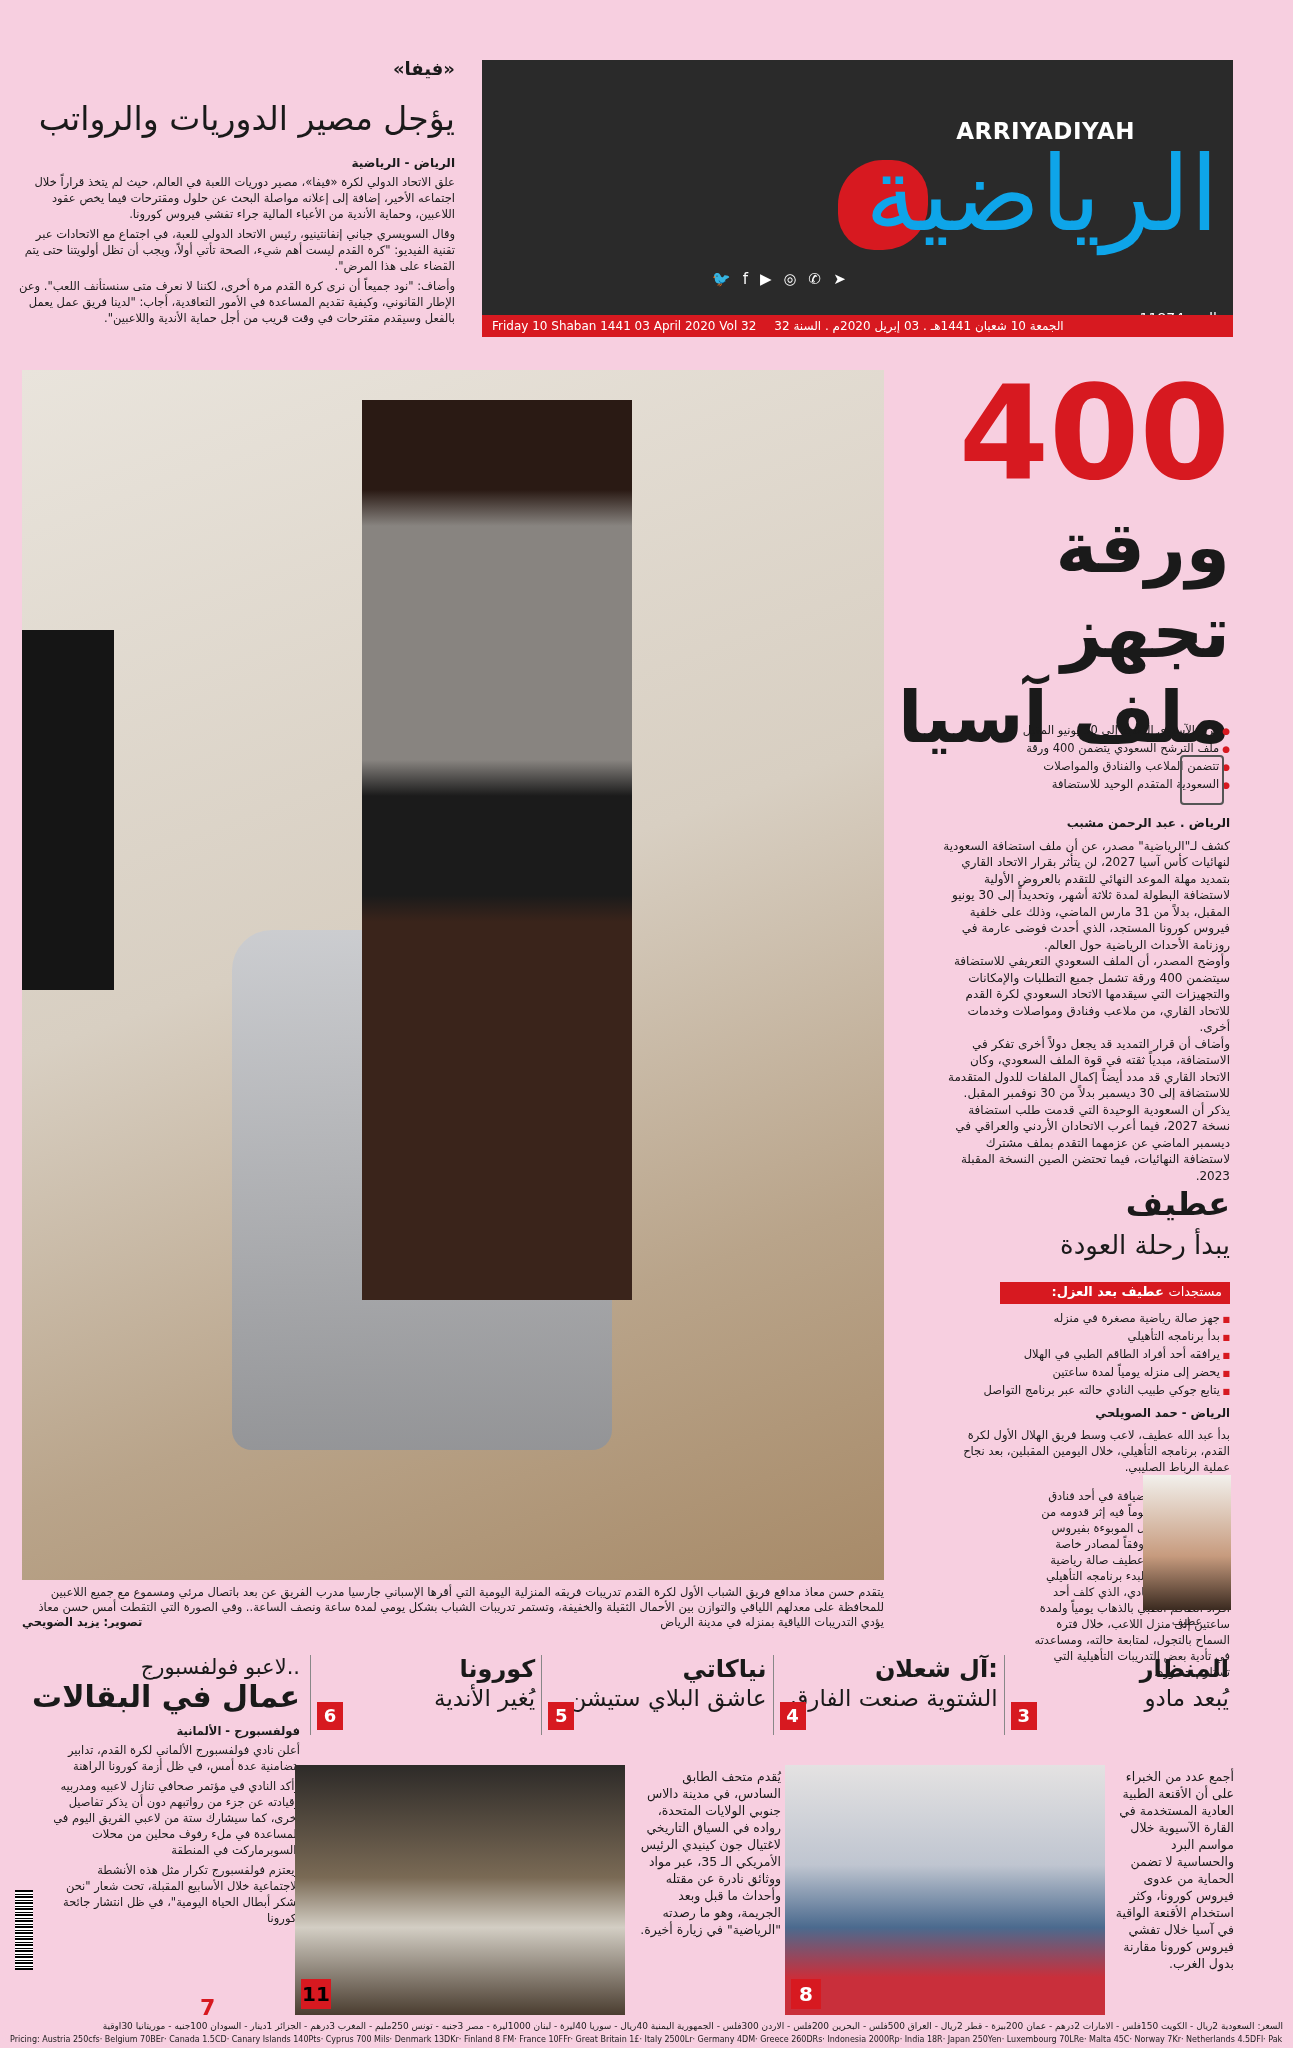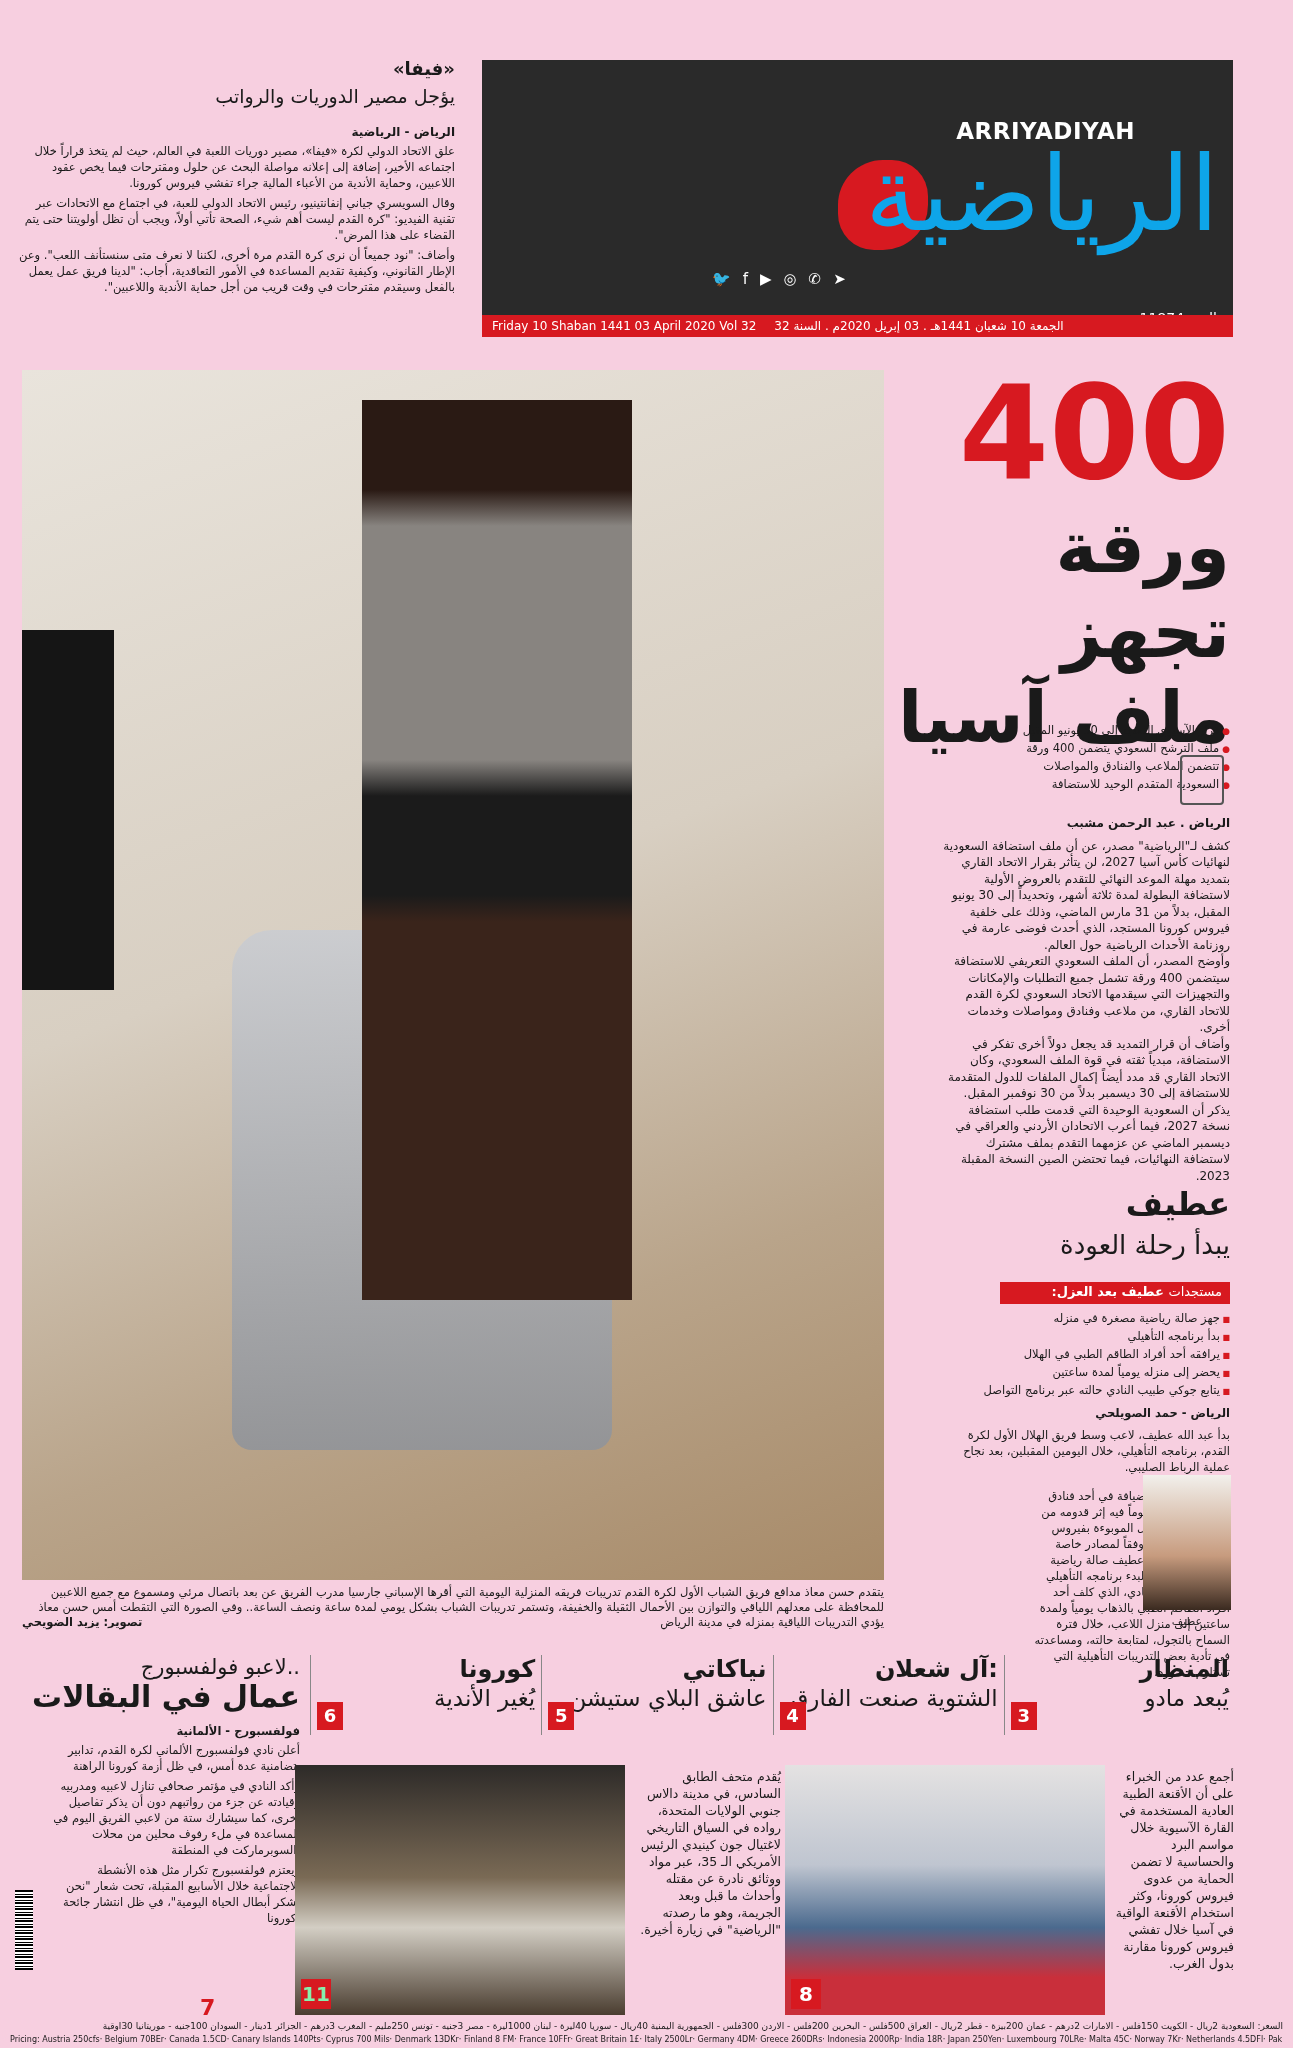--- a/index.html
+++ b/index.html
@@ -12,21 +12,21 @@
 #masthead{left:482px;top:60px;width:751px;height:255px;background:#2a2a2a}
 #masthead .brand-latin{position:absolute;right:98px;top:58px;color:#fff;font-size:23px;font-weight:bold;letter-spacing:0.5px}
 #masthead .brand-ar{position:absolute;right:14px;top:82px;color:#0ea5e9;font-size:104px;font-weight:normal;line-height:1}
 #masthead .runner{position:absolute;right:305px;top:100px;width:90px;height:90px;background:#d71920;border-radius:50% 40% 50% 40%}
 #masthead .issue{position:absolute;right:16px;top:250px;color:#fff;font-size:14px}
 #masthead .social{position:absolute;left:230px;top:210px;display:flex;gap:12px;color:#fff;font-size:15px}
 #dateline{left:482px;top:315px;width:751px;height:22px;background:#d71920;color:#fff;font-size:12px;display:flex;align-items:center;justify-content:flex-end;padding:0 10px;direction:rtl;gap:18px}
 
 #fifa{left:15px;top:58px;width:440px}
 #fifa h2{font-size:18px;font-weight:bold}
-#fifa h3{font-size:19px;font-weight:normal;margin-top:6px}
+#fifa h3{font-size:33px;font-weight:normal;margin-top:20px}
 #fifa .by{font-size:12px;font-weight:bold;margin-top:18px}
 #fifa p{font-size:11.5px;line-height:16px;margin-top:4px}
 
 #mainphoto{left:22px;top:370px;width:862px;height:1210px;background:linear-gradient(160deg,#e9e4dc 0%,#d8cfc2 45%,#b9a48a 75%,#a78a68 100%);overflow:hidden}
 #mainphoto .bike{position:absolute;left:210px;top:560px;width:380px;height:520px;background:linear-gradient(#c9ccd2,#8e939b);border-radius:40px 60px 20px 20px;opacity:.85}
 #mainphoto .tv{position:absolute;left:0;top:260px;width:92px;height:360px;background:#151515}
 #mainphoto .person{position:absolute;left:340px;top:30px;width:270px;height:900px;background:linear-gradient(#2a1a14 0%,#2a1a14 10%,#888480 14%,#888480 40%,#1b1b1b 44%,#1b1b1b 55%,#3a241b 58%)}
 
 #caption{left:22px;top:1585px;width:862px;font-size:11.5px;line-height:15px}
 
@@ -55,21 +55,21 @@
 .teaser .t1{font-size:24px;font-weight:bold;text-align:right}
 .teaser .t2{font-size:23px;text-align:right;margin-top:2px}
 .teaser .num{position:absolute;left:6px;bottom:5px;width:26px;height:28px;background:#d71920;color:#fff;font-size:18px;font-weight:bold;text-align:center;line-height:28px}
 
 #story-left{left:20px;top:1655px;width:280px}
 #story-left .k{font-size:21px;text-align:right}
 #story-left .h{font-size:30px;font-weight:bold;text-align:right}
 #story-left .by{font-size:11.5px;font-weight:bold;margin-top:10px;text-align:right}
 #story-left p{font-size:11.5px;line-height:16px;margin-top:4px;text-align:right}
 #photo-museum{left:295px;top:1765px;width:330px;height:250px;background:linear-gradient(180deg,#2d2a28,#7a6a55 45%,#d3cec4 65%,#4a3d30)}
-#photo-museum .num{position:absolute;left:6px;bottom:6px;width:30px;height:30px;background:#d71920;color:#86efac;font-weight:bold;font-size:20px;text-align:center;line-height:30px}
+#photo-museum .num{position:absolute;left:6px;bottom:6px;width:30px;height:30px;background:#d71920;color:#000000;font-weight:bold;font-size:20px;text-align:center;line-height:30px}
 #museum-text{left:636px;top:1768px;width:145px;font-size:12.5px;line-height:17px}
 #photo-masks{left:785px;top:1765px;width:320px;height:250px;background:linear-gradient(180deg,#e4e2e2,#bfc5d0 40%,#4b6a8e 65%,#c92f3b 85%)}
 #photo-masks .num{position:absolute;left:6px;bottom:6px;width:30px;height:30px;background:#d71920;color:#fff;font-weight:bold;font-size:20px;text-align:center;line-height:30px}
 #masks-text{left:1112px;top:1768px;width:122px;font-size:12.5px;line-height:17px}
 
 #footer{left:0;top:2020px;width:1293px;height:28px;font-size:9px;line-height:13px;padding:0 10px;overflow:hidden}
 #barcode{left:15px;top:1890px;width:18px;height:80px;background:repeating-linear-gradient(0deg,#000 0 2px,#fff 2px 3px,#000 3px 4px,#fff 4px 6px)}
 </style>
 </head>
 <body>

